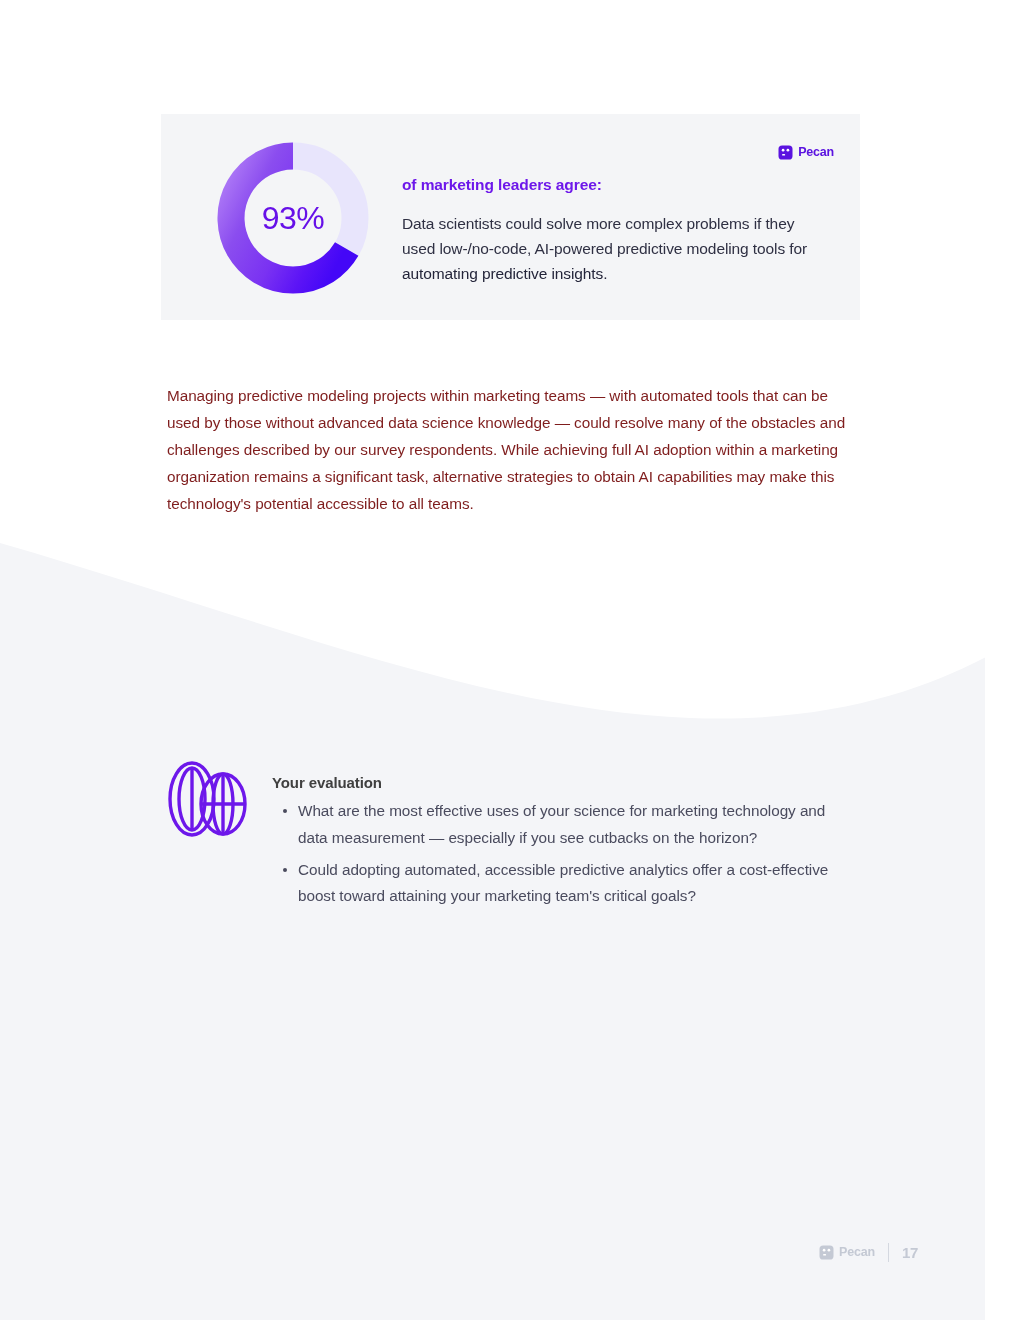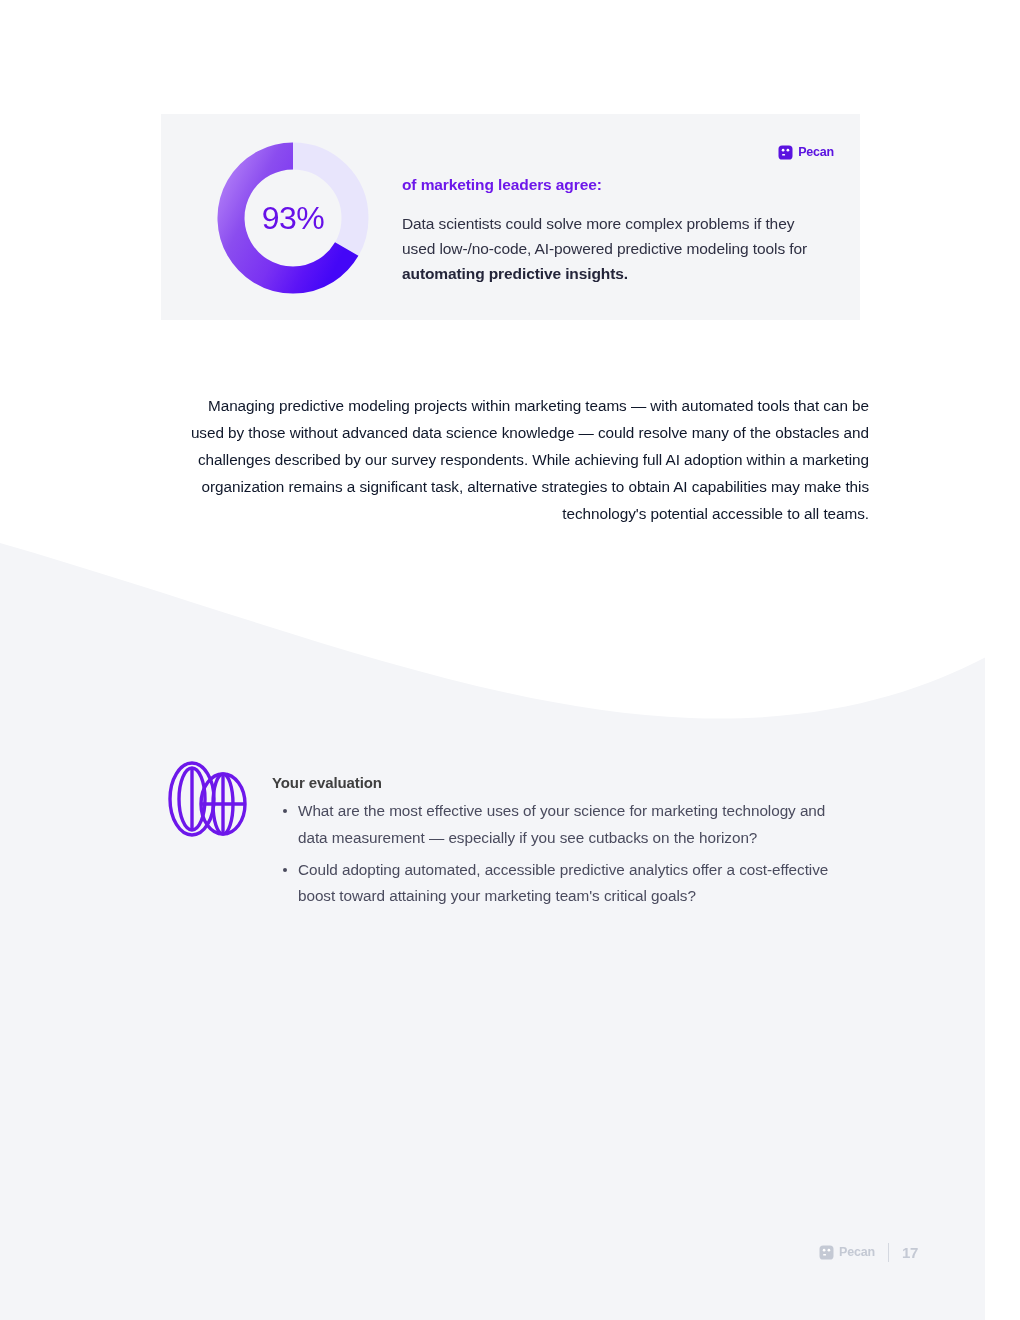--- a/index.html
+++ b/index.html
@@ -95,36 +95,35 @@
     letter-spacing: -0.1px;
   }
   .card-body {
     font-size: 15.5px;
     color: #2f3043;
     line-height: 1.62;
     margin: 0;
     letter-spacing: -0.1px;
   }
   .card-body b {
-    font-weight: bold;
+    font-weight: normal;
     color: #24253a;
   }
 
   
   .body-paragraph {
     position: absolute;
     left: 161px;
     top: 376px;
     width: 692px;
-    margin: 16px;
+    margin: 6px;
     font-size: 15.3px;
     line-height: 1.77;
-    color: #0f172a;
+    color: #7f1d1d;
     letter-spacing: -0.05px;
-    text-align: right;
   }
 
   
   .evaluation {
     position: absolute;
     left: 161px;
     top: 760px;
     width: 700px;
   }
   .eval-icon {

